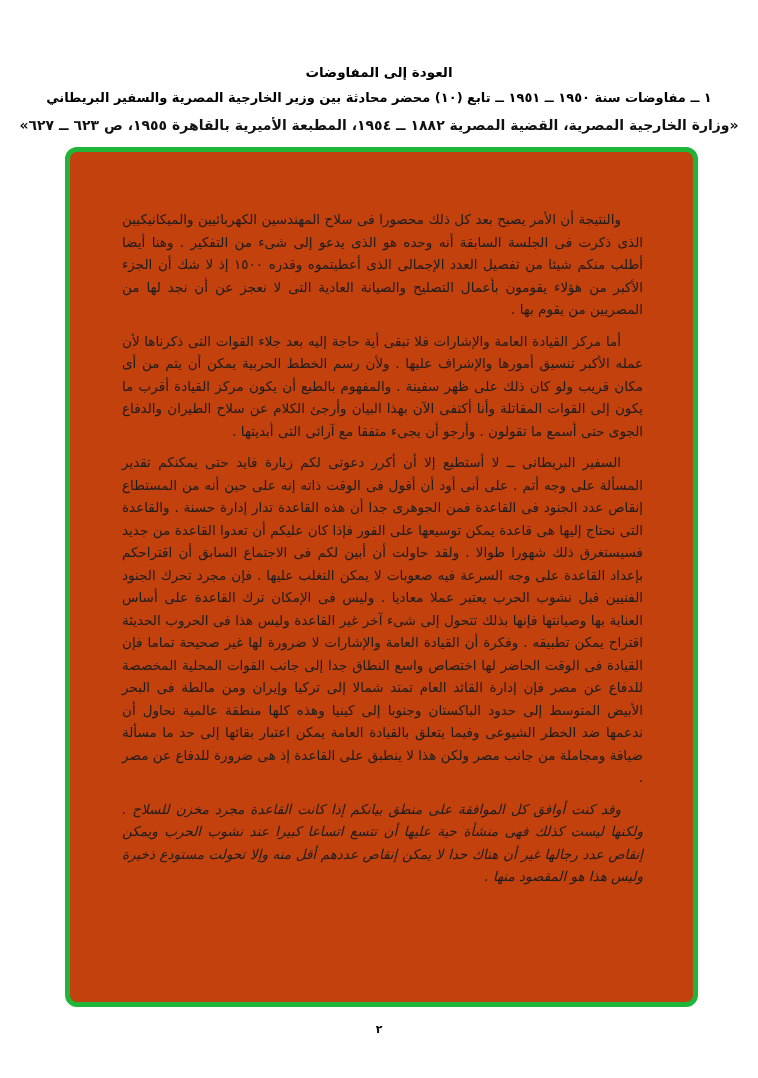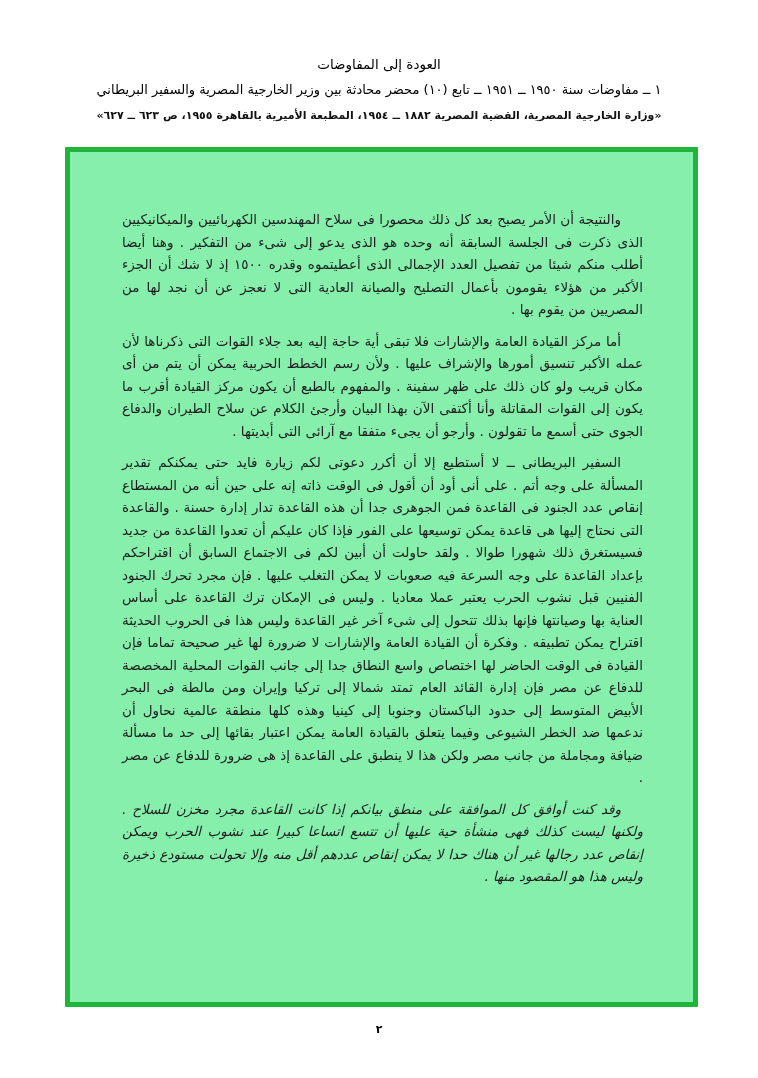--- a/index.html
+++ b/index.html
@@ -18,50 +18,50 @@
     position: absolute;
     top: 52px;
     left: 0;
     width: 758px;
     text-align: center;
     direction: rtl;
     color: #000000;
   }
   .doc-title {
     font-size: 13.5px;
-    font-weight: normal;
-    margin: 4px 0 10px 0;
+    font-weight: bold;
+    margin: 12px 0 10px 0;
     letter-spacing: 0.2px;
   }
   .doc-subtitle {
     font-size: 13px;
-    font-weight: normal;
+    font-weight: bold;
     margin: 0 0 7px 0;
     white-space: nowrap;
     text-align: center;
   }
   .doc-citation {
-    font-size: 11px;
+    font-size: 14px;
     font-weight: bold;
     margin: 12px;
     white-space: nowrap;
     color: #111111;
   }
   .scan-frame {
     position: absolute;
     left: 65px;
     top: 147px;
     width: 633px;
     height: 860px;
     box-sizing: border-box;
     border: 5px solid #1fb43a; 
-    border-radius: 1px;
+    border-radius: 12px;
     padding: 56px 50px 18px 52px;
     overflow: hidden;
-    background: #86efac;
+    background: #c2410c;
   }
   .scan-text {
     direction: rtl;
     text-align: justify;
     font-size: 13.5px;
     line-height: 22.5px;
     color: #1d1d1d;
   }
   .scan-text p {
     margin: 0 0 9px 0;

